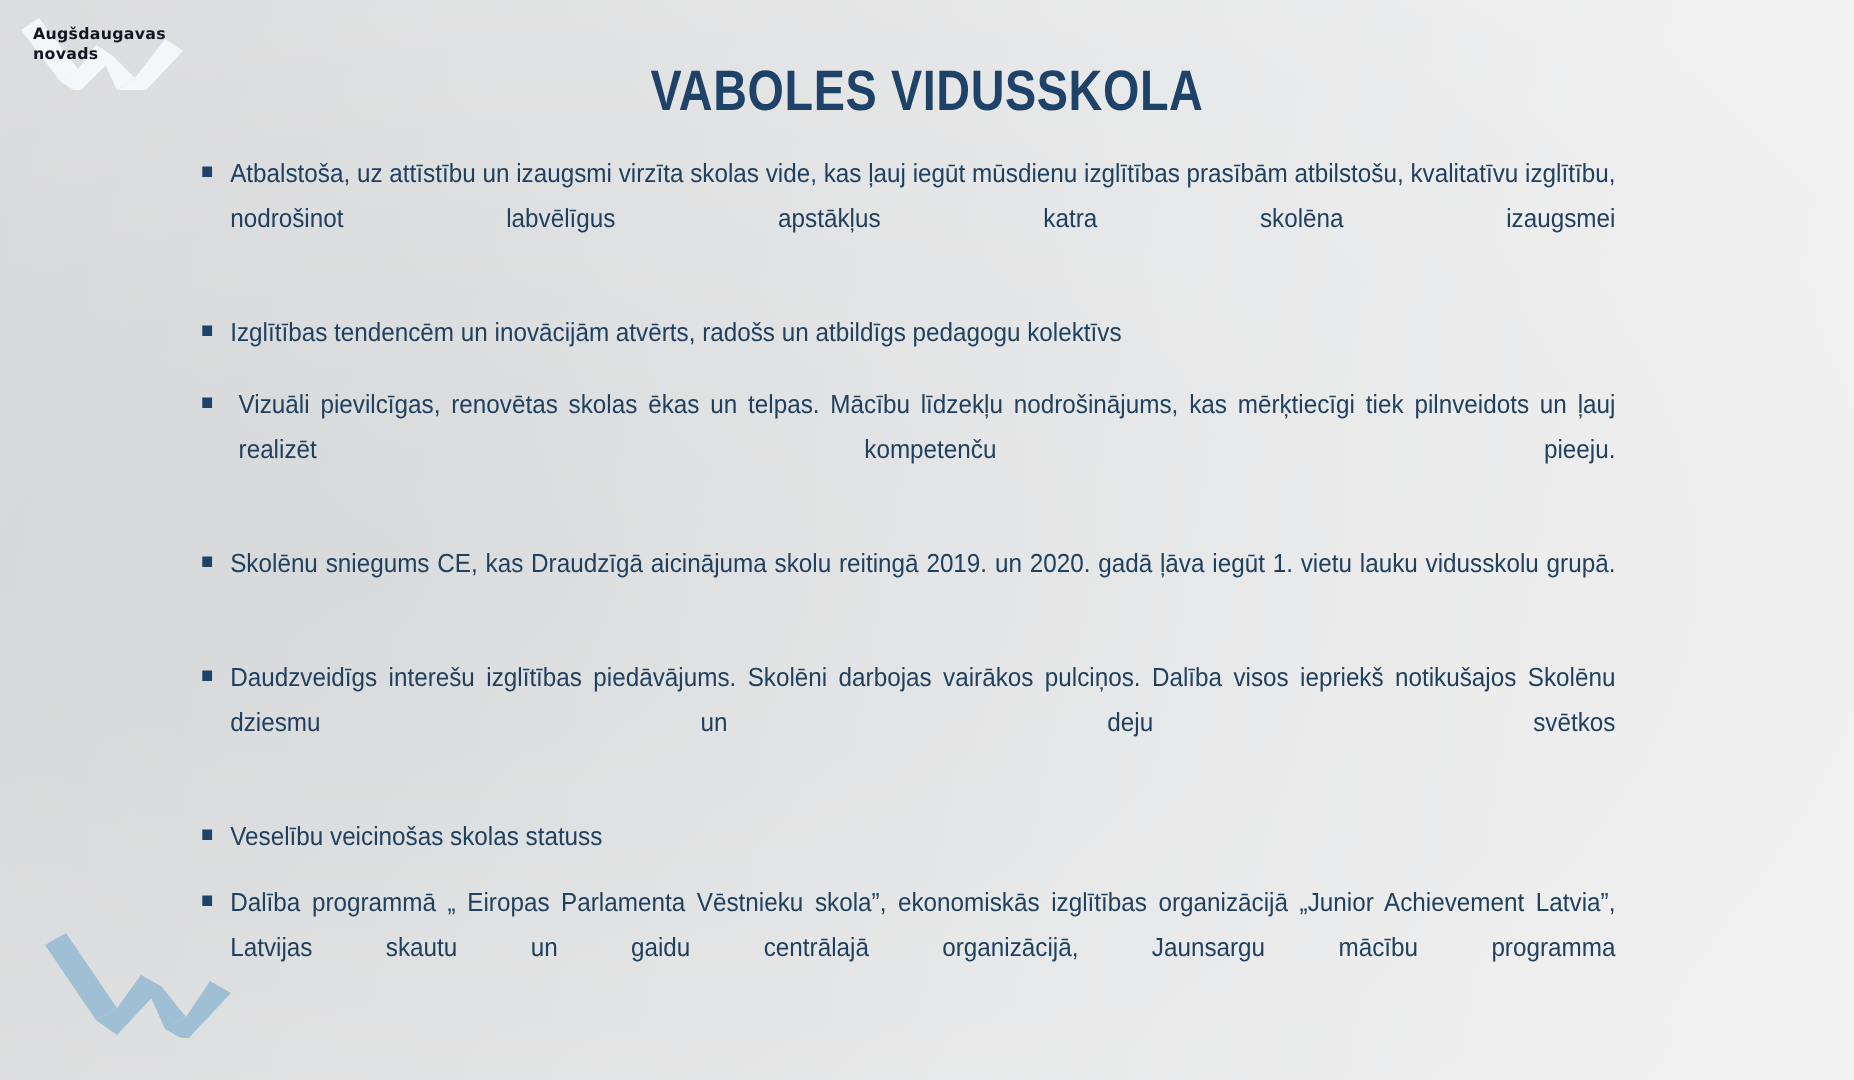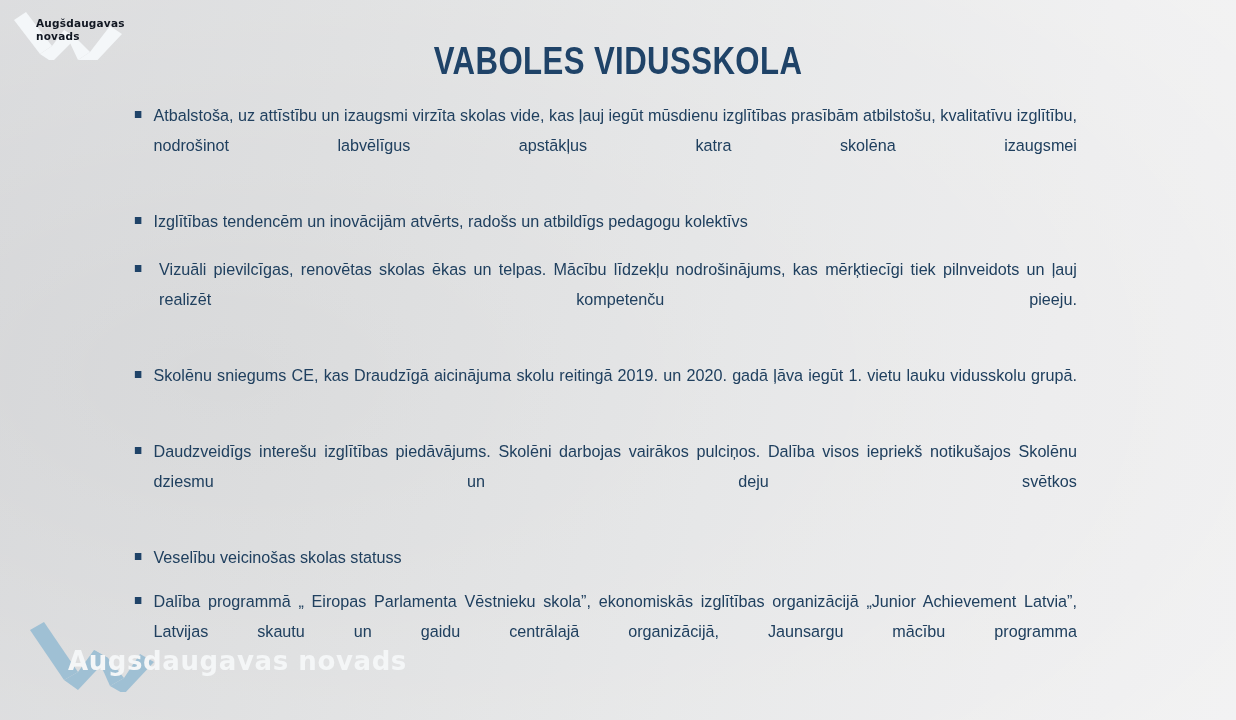--- a/index.html
+++ b/index.html
@@ -26,21 +26,21 @@
   #logo-mark {
     position: absolute;
     left: 6px;
     top: 8px;
     width: 118px;
     height: 52px;
   }
   #logo-mark svg { display: block; }
   #logo-text {
     position: absolute;
-    left: 36px;
+    left: 22px;
     top: 17px;
     width: 96px;
     color: #111722;
     font-size: 10.5px;
     font-weight: 700;
     line-height: 12.5px;
     letter-spacing: 0.2px;
     font-family: "DejaVu Sans", sans-serif;
   }
 
@@ -184,15 +184,14 @@
   <div id="footer-mark">
     <svg width="150" height="72" viewBox="0 0 150 72">
       <g fill="#9fc0d4">
         <polygon points="6,10 20,2 54,52 40,60"></polygon>
         <polygon points="40,60 54,52 70,30 84,38 54,70"></polygon>
         <polygon points="70,30 84,38 100,58 86,66"></polygon>
         <polygon points="86,66 100,58 116,34 130,42 100,74"></polygon>
       </g>
     </svg>
   </div>
-  <div id="footer-text">Augsdaugavas novads</div>
 
 </div>
 
 </body></html>

